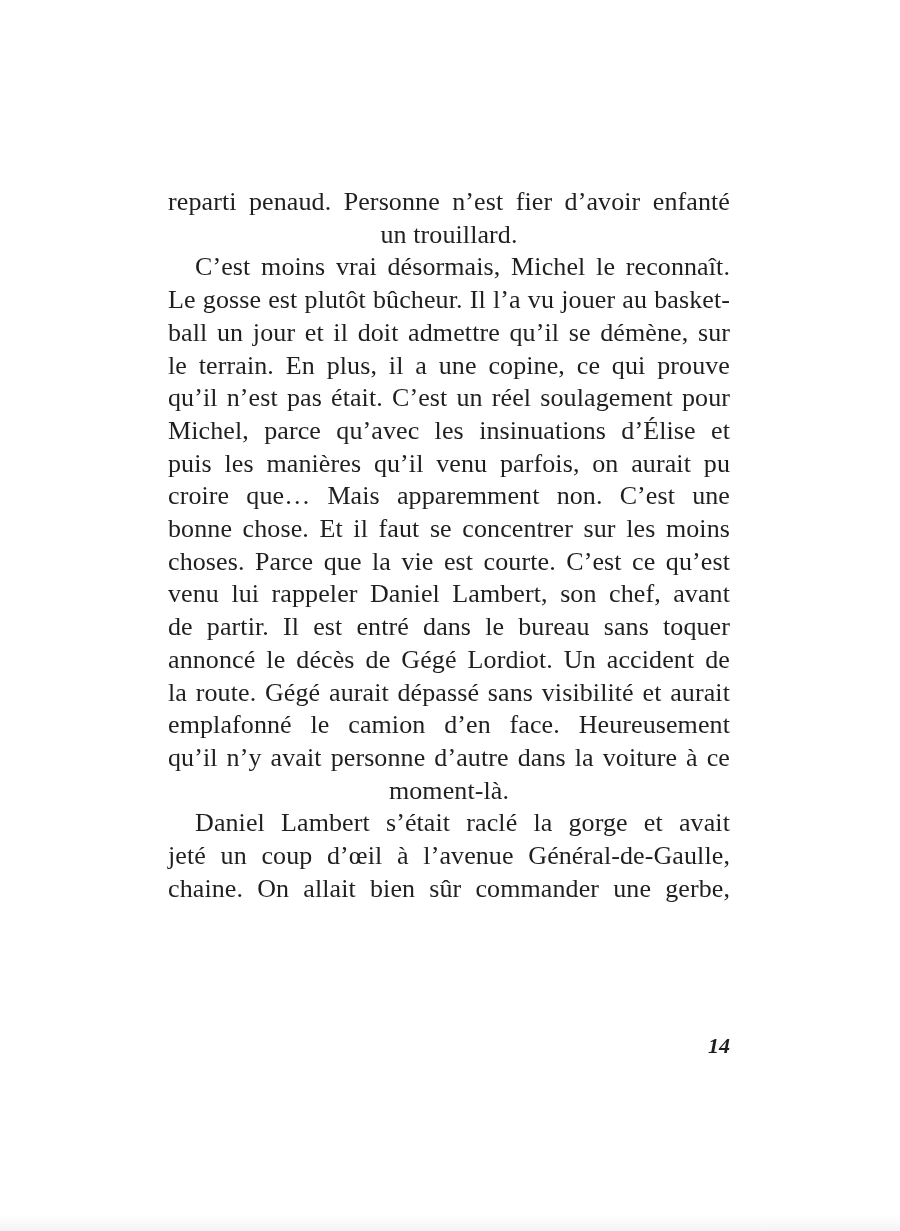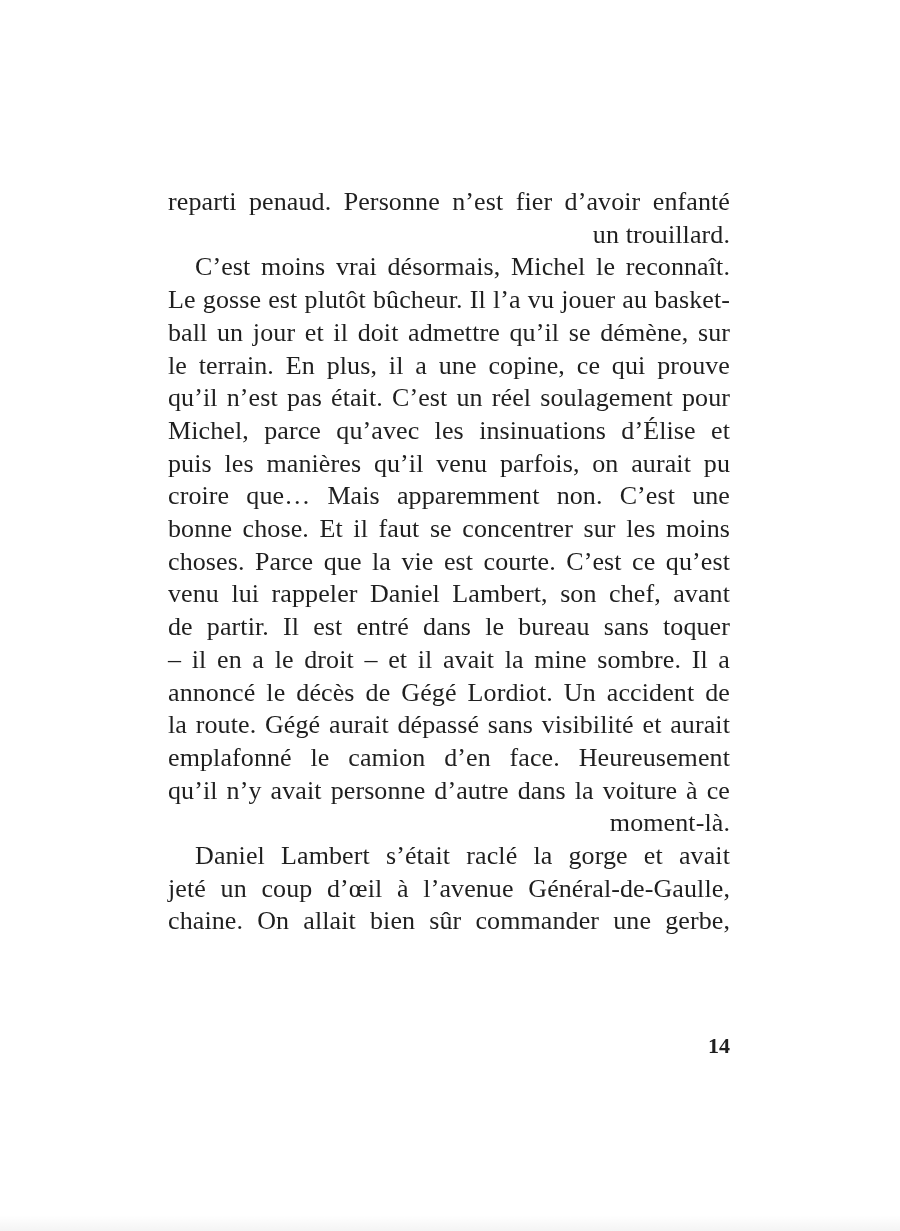--- a/index.html
+++ b/index.html
@@ -19,37 +19,38 @@
     position: absolute;
     left: 168px;
     top: 186px;
     width: 562px;
     font-size: 26px;
     line-height: 32.7px;
     color: #1f1f1f;
     letter-spacing: 0.1px;
   }
   .line {
-    text-align: right;
+    text-align: center;
     white-space: normal;
   }
   .line.just {
     text-align: justify;
     text-align-last: justify;
     text-justify: inter-word;
   }
   .line.indent {
     text-indent: 27px;
   }
   .folio {
     position: absolute;
     top: 1033px;
     right: 170px;
     font-size: 22px;
     font-weight: bold;
+    font-style: italic;
     color: #1f1f1f;
     text-align: right;
   }
   .bottom-shade {
     position: absolute;
     left: 0;
     bottom: 0;
     width: 100%;
     height: 16px;
     background: linear-gradient(to bottom, rgba(0,0,0,0) 0%, rgba(0,0,0,0.045) 100%);
@@ -68,21 +69,20 @@
       <div class="line just">ball un jour et il doit admettre qu’il se démène, sur</div>
       <div class="line just">le terrain. En plus, il a une copine, ce qui prouve</div>
       <div class="line just">qu’il n’est pas était. C’est un réel soulagement pour</div>
       <div class="line just">Michel, parce qu’avec les insinuations d’Élise et</div>
       <div class="line just">puis les manières qu’il venu parfois, on aurait pu</div>
       <div class="line just">croire que… Mais apparemment non. C’est une</div>
       <div class="line just">bonne chose. Et il faut se concentrer sur les moins</div>
       <div class="line just">choses. Parce que la vie est courte. C’est ce qu’est</div>
       <div class="line just">venu lui rappeler Daniel Lambert, son chef, avant</div>
       <div class="line just">de partir. Il est entré dans le bureau sans toquer</div>
-      <div class="line just">– il en a le droit – et il avait la mine sombre. Il a</div>
       <div class="line just">annoncé le décès de Gégé Lordiot. Un accident de</div>
       <div class="line just">la route. Gégé aurait dépassé sans visibilité et aurait</div>
       <div class="line just">emplafonné le camion d’en face. Heureusement</div>
       <div class="line just">qu’il n’y avait personne d’autre dans la voiture à ce</div>
       <div class="line">moment-là.</div>
       <div class="line just indent">Daniel Lambert s’était raclé la gorge et avait</div>
       <div class="line just">jeté un coup d’œil à l’avenue Général-de-Gaulle,</div>
       <div class="line just">chaine. On allait bien sûr commander une gerbe,</div>
     </div>
   <div class="folio">14</div>

